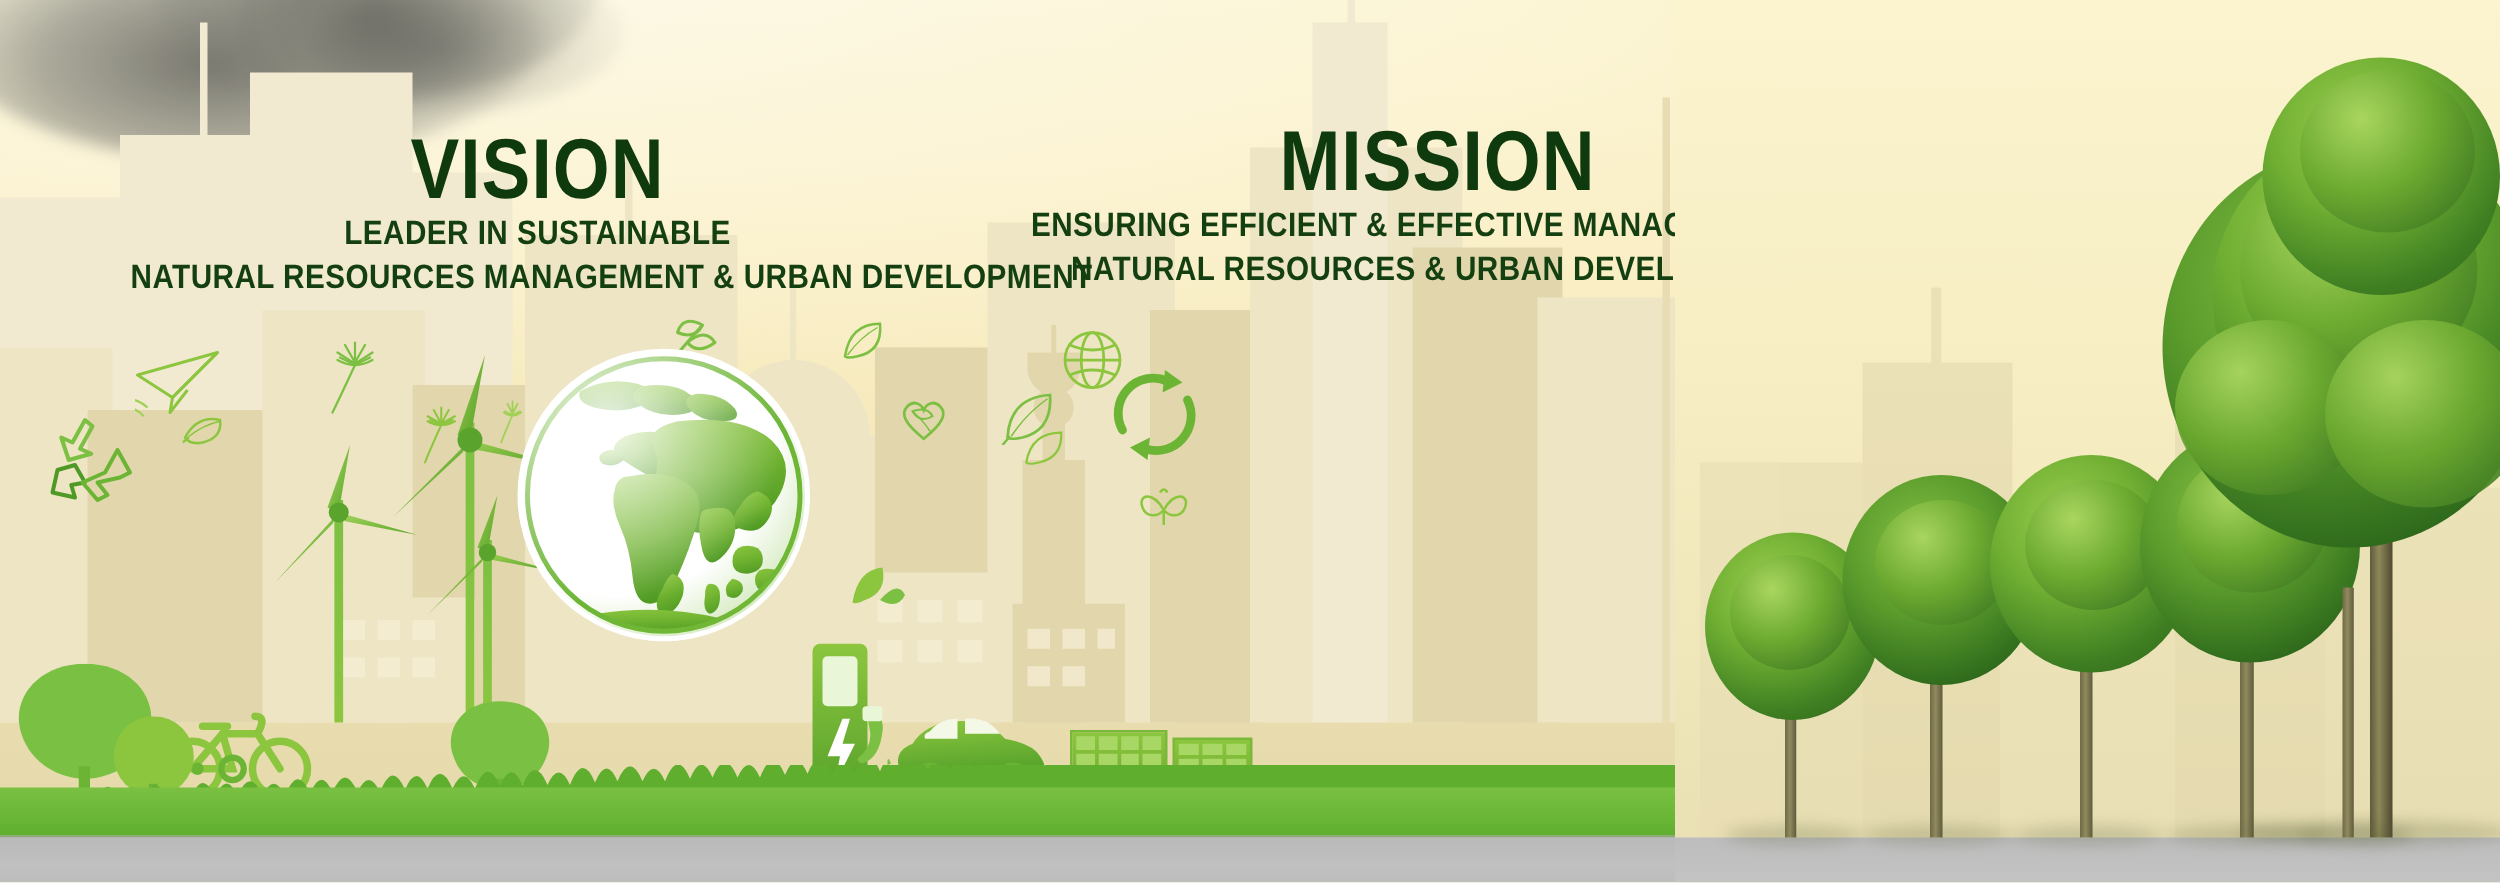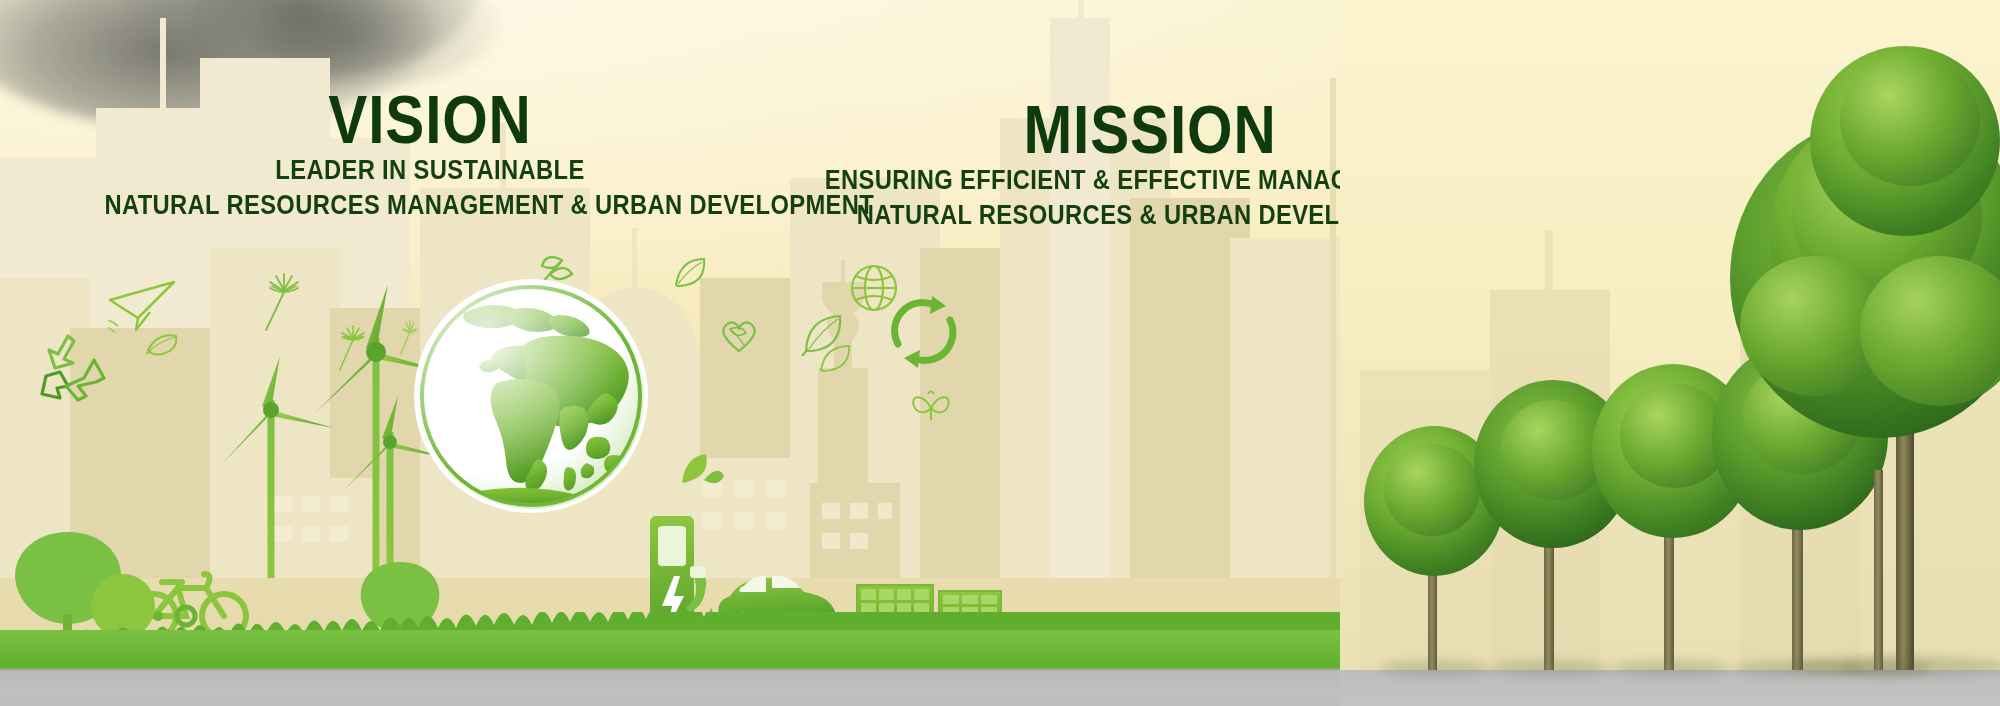--- a/index.html
+++ b/index.html
@@ -85,21 +85,21 @@
     font-family:"Liberation Sans Narrow","Liberation Sans",sans-serif;
     font-weight:bold;
     font-size:27px;
     line-height:1.18;
     letter-spacing:.4px;
     transform:scaleX(.88);
     color:#143f11;
     margin-top:4px;
     white-space:nowrap;
   }
-  #vision-block{left:60px;top:88px;width:740px;}
+  #vision-block{left:60px;top:104px;width:740px;}
   #mission-block{left:700px;top:98px;width:900px;}
 
   
   #globe{
     position:absolute;left:418px;top:283px;width:226px;height:226px;
   }
   .globe-disc{
     position:absolute;inset:0;border-radius:50%;
     background:#fff;
     box-shadow:0 0 0 4px #fff;

